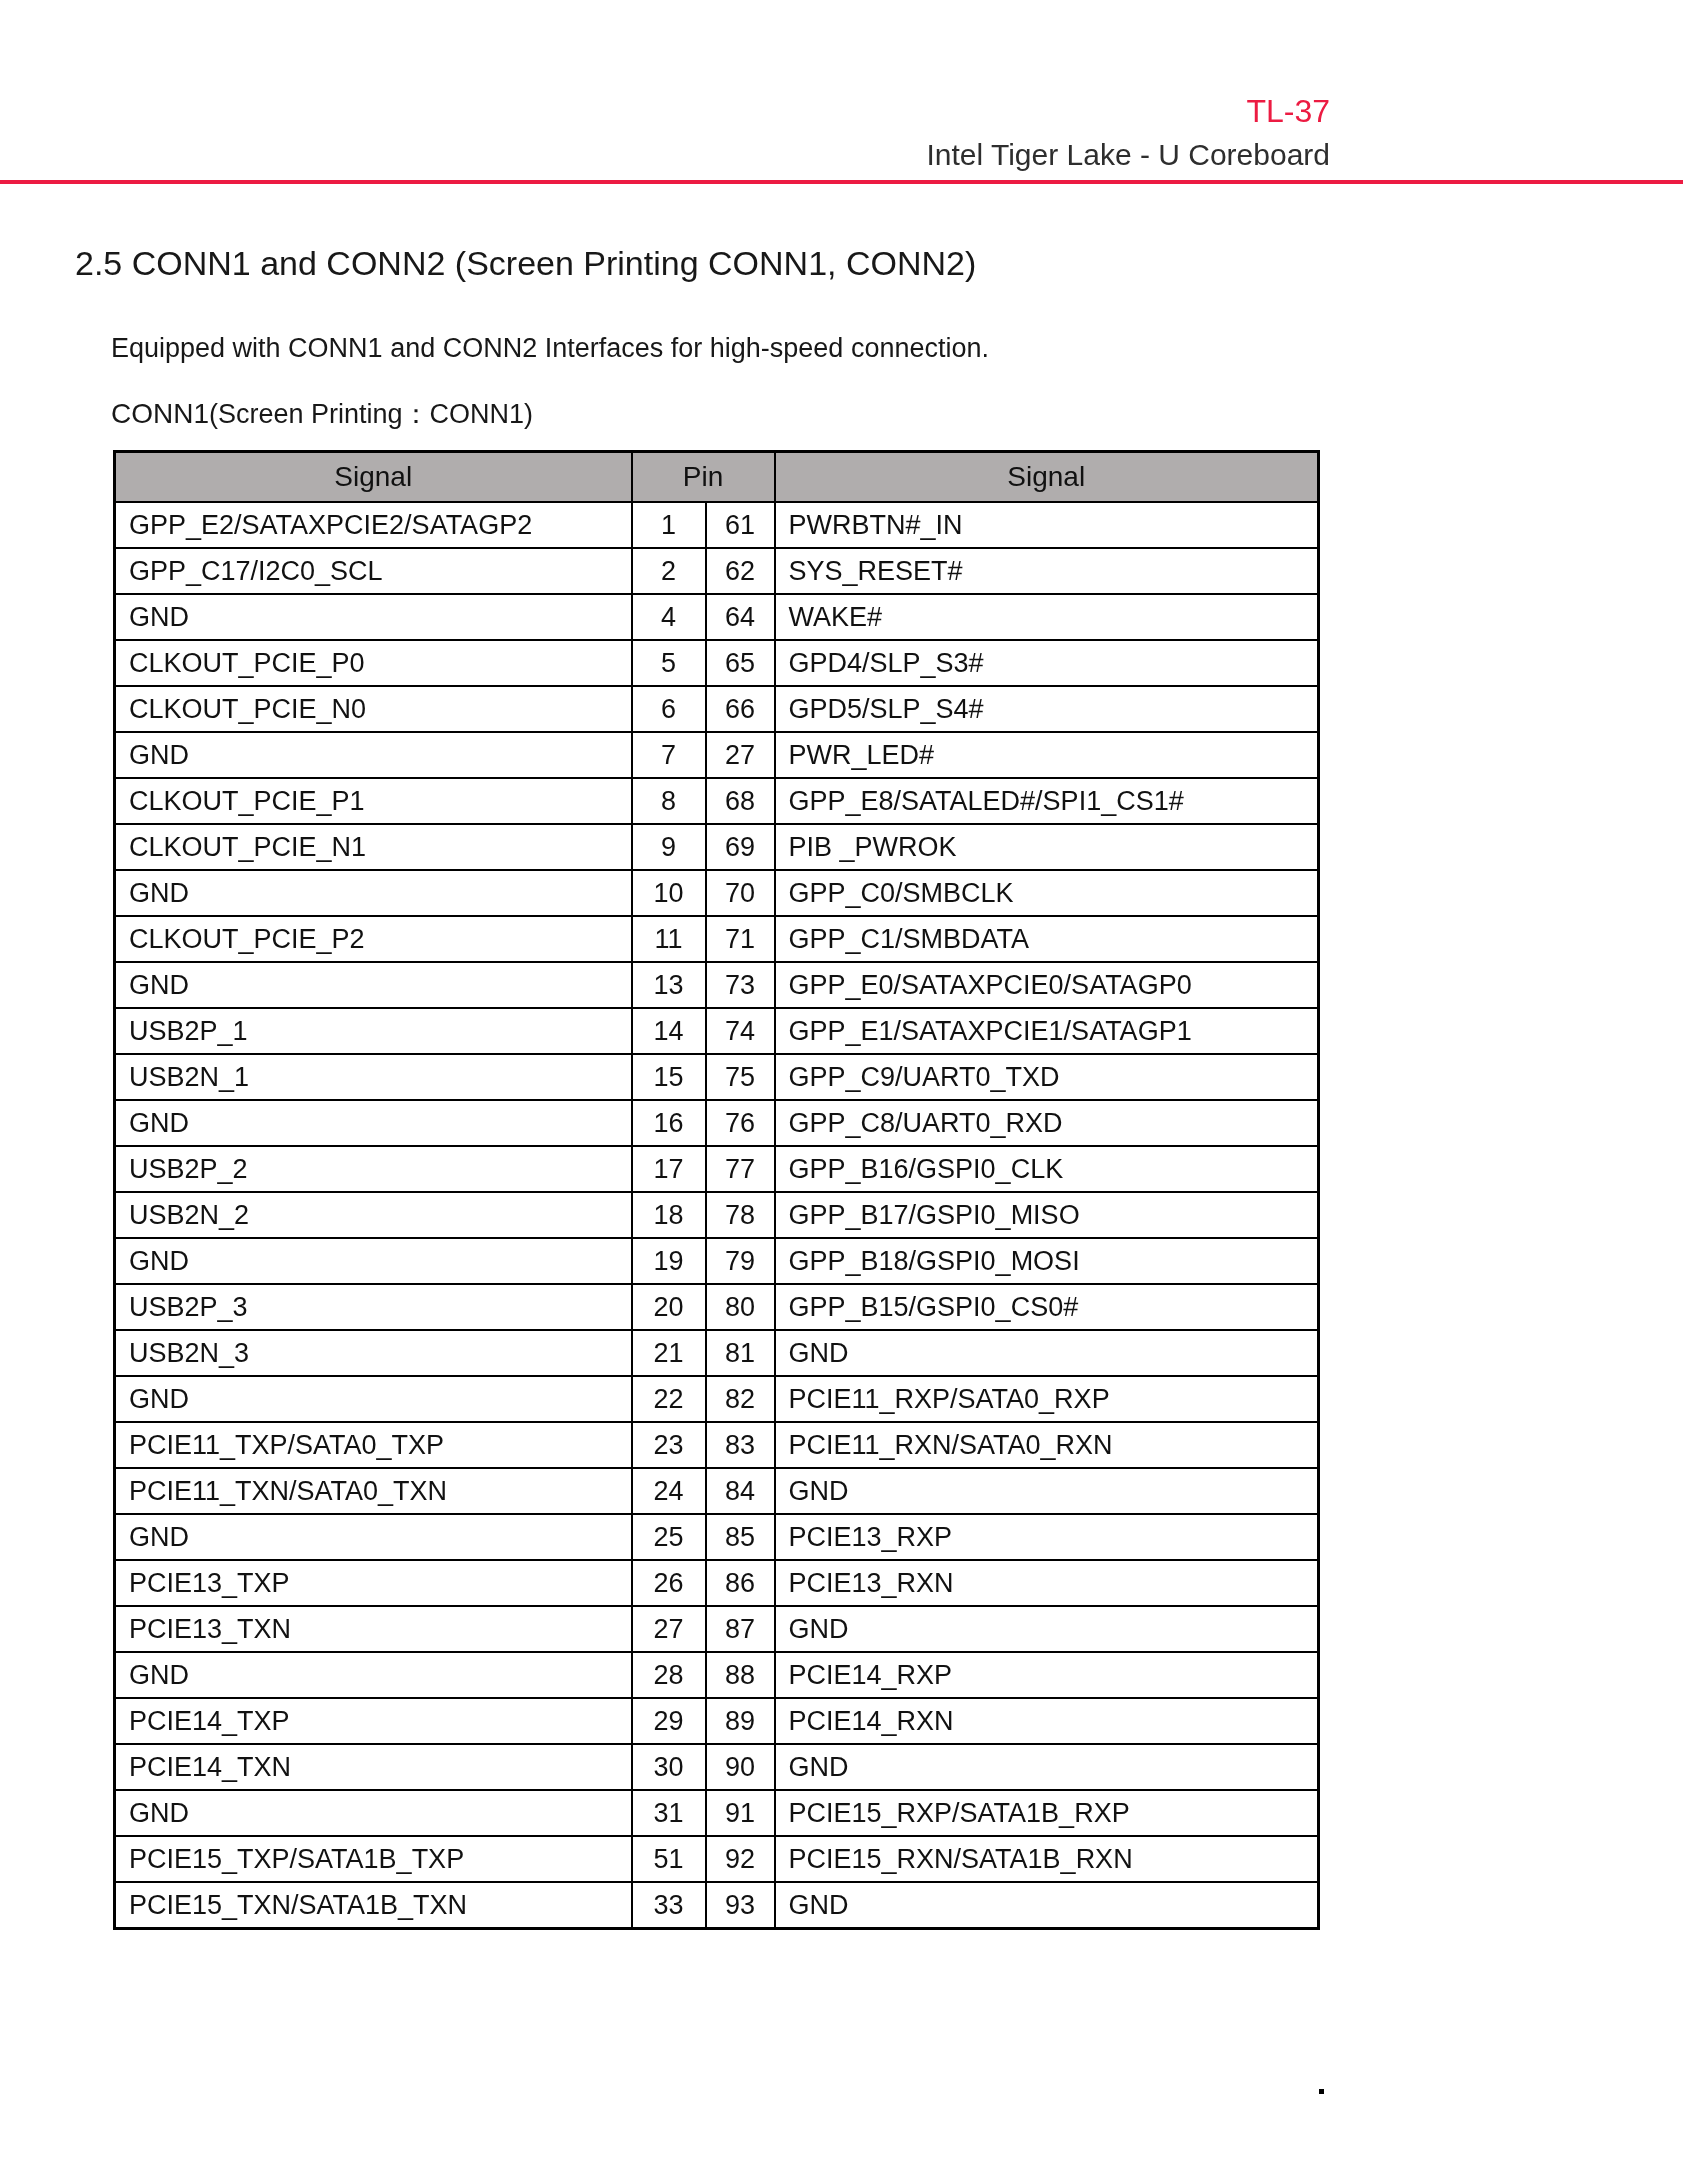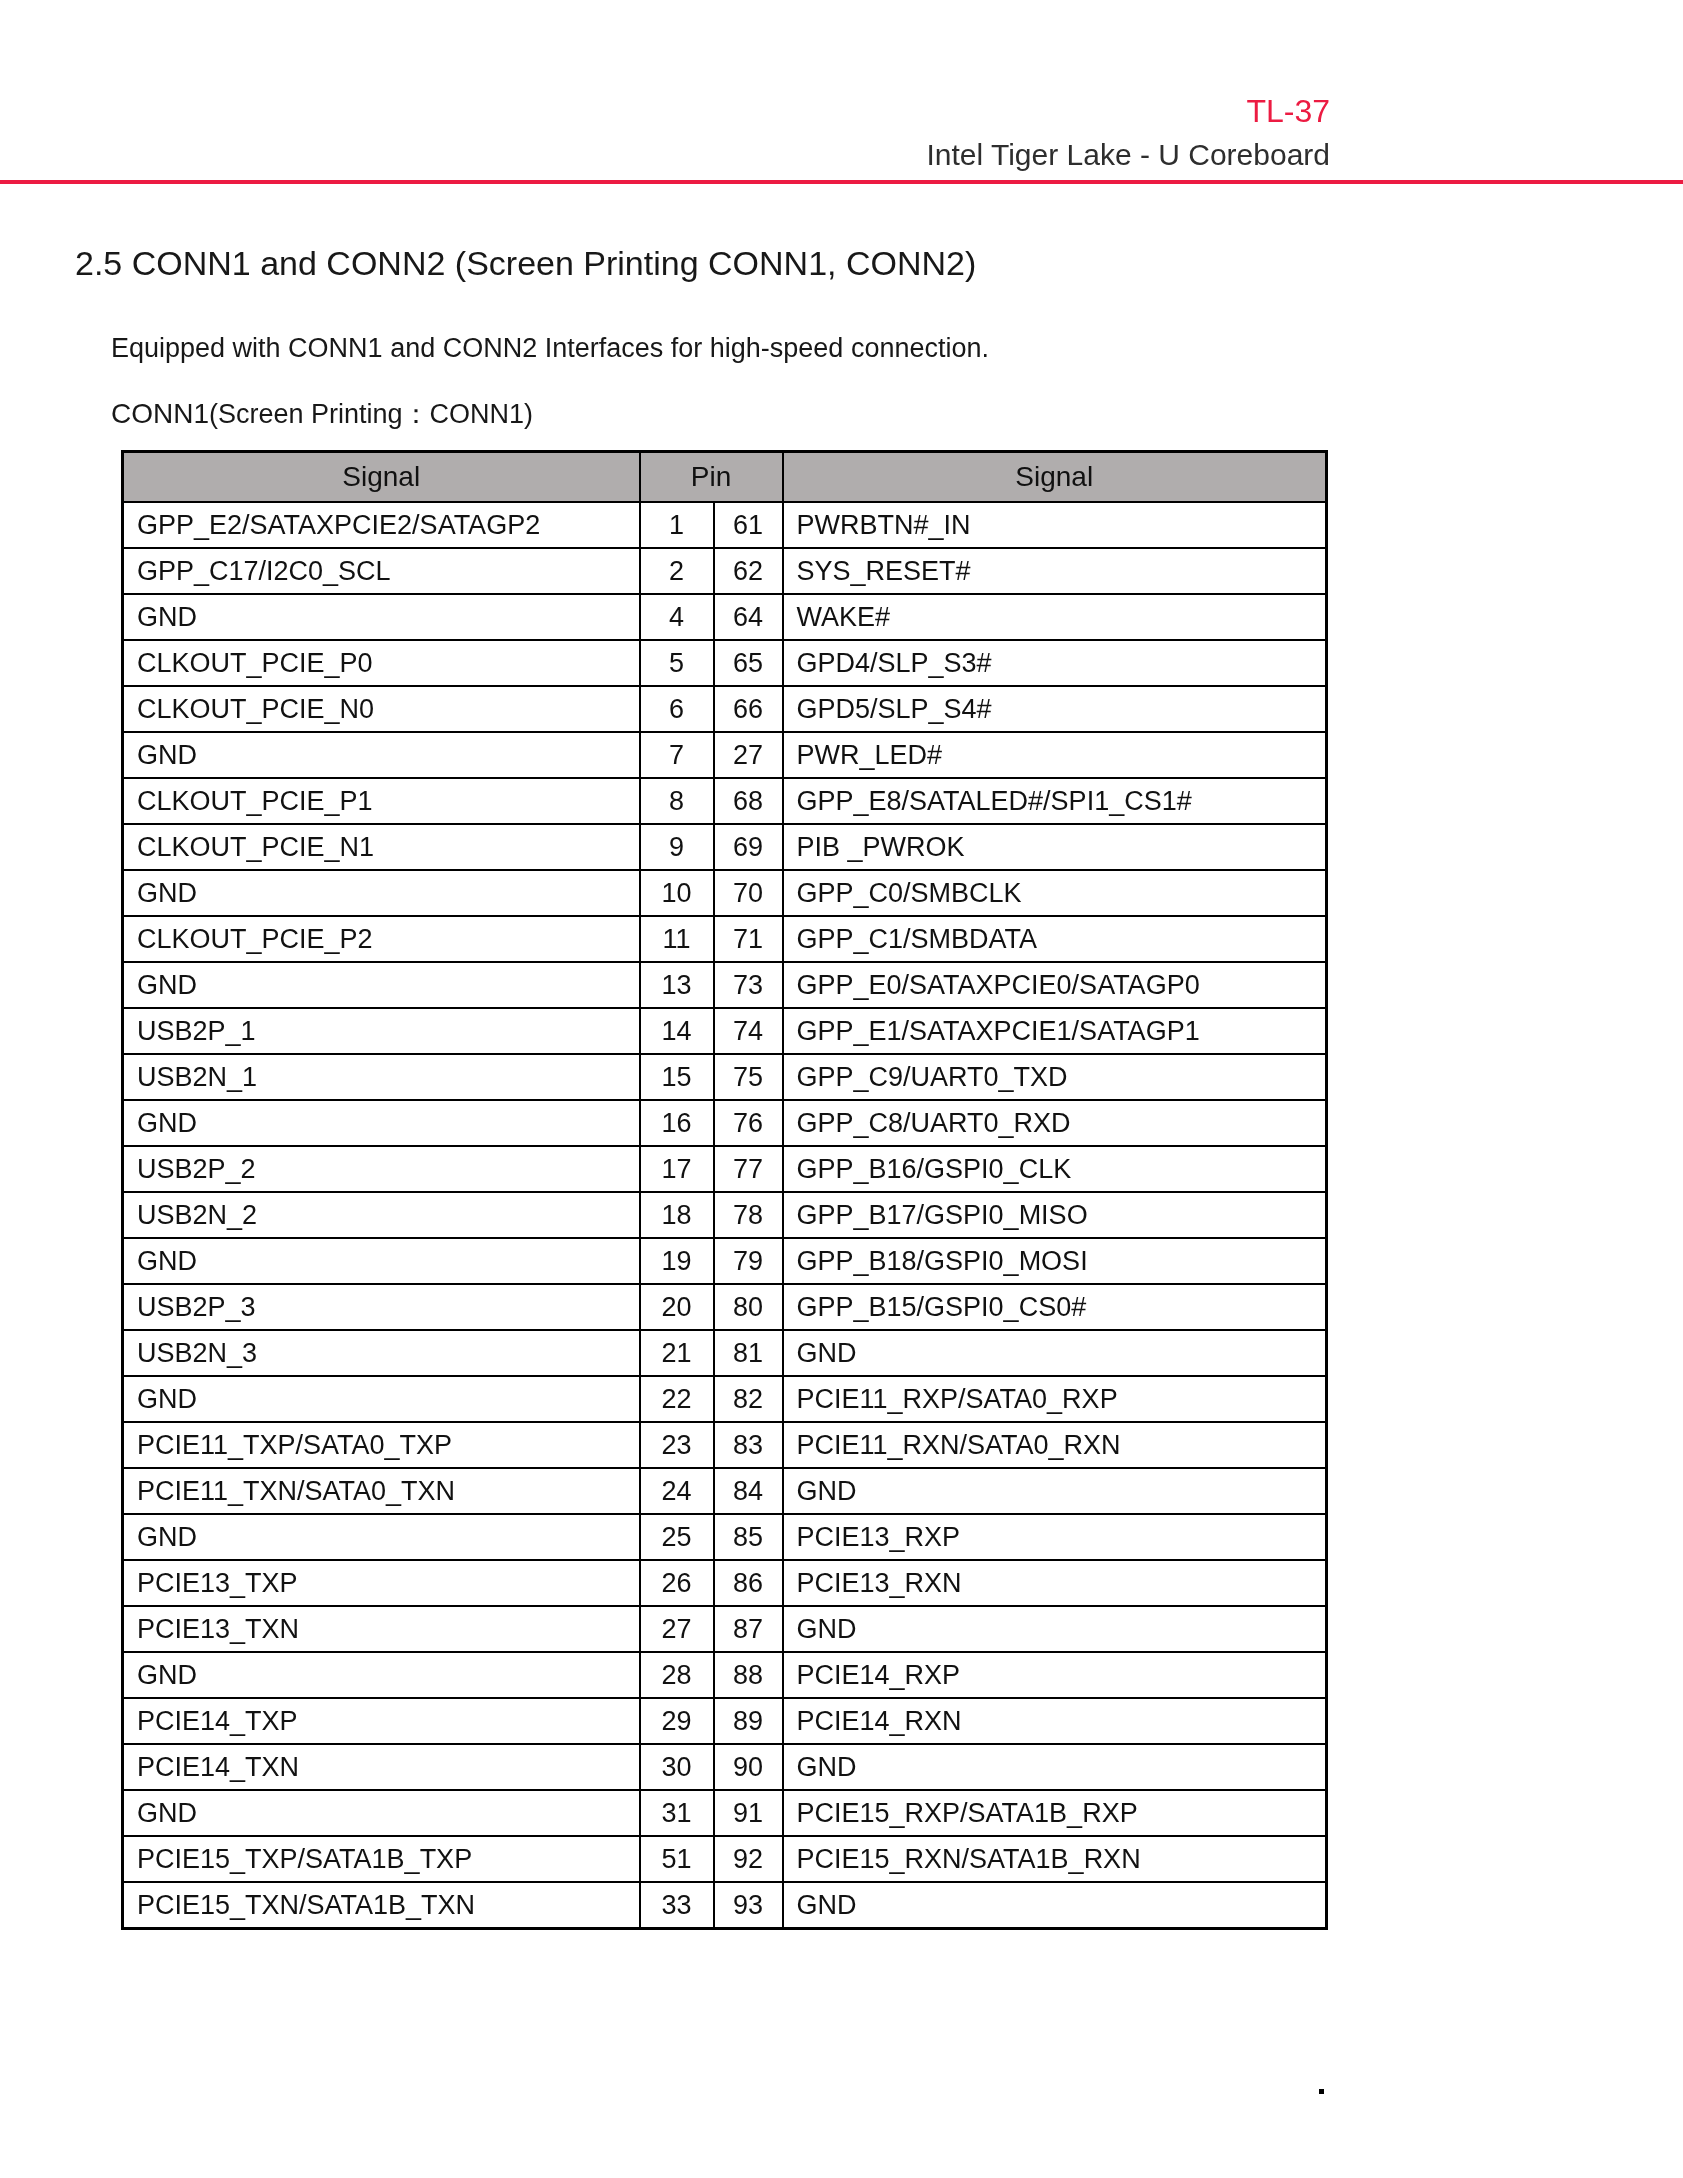--- a/index.html
+++ b/index.html
@@ -31,21 +31,21 @@
     position:absolute; top:333px; left:111px;
     font-size:27px; color:#181818;
   }
   .conn1-line {
     position:absolute; top:396px; left:111px;
     font-size:27px; color:#181818;
   }
   .conn1-line .bold { font-weight:normal; font-size:28px; }
   
   table.pin-table {
-    position:absolute; top:450px; left:121px;
+    position:absolute; top:450px; left:113px;
     width:1204px;
     border-collapse:collapse;
     table-layout:fixed;
     font-size:27px;
     padding-left:32px;
   }
   .pin-table th, .pin-table td {
     border:2px solid #000000;
     overflow:hidden;
     white-space:nowrap;

